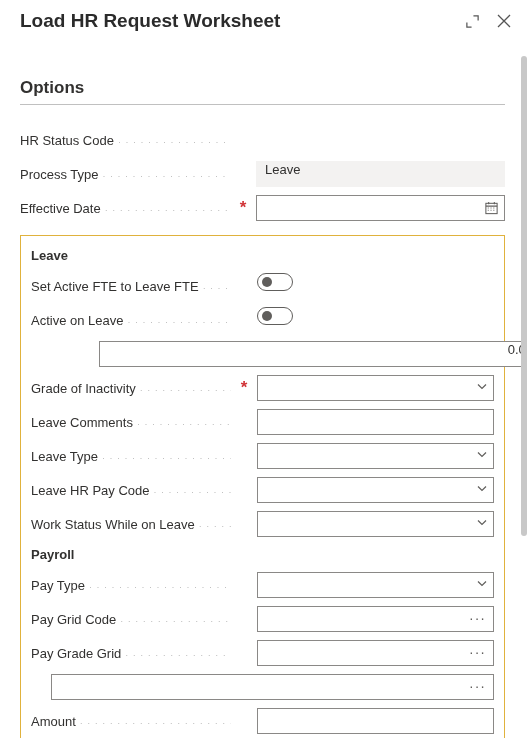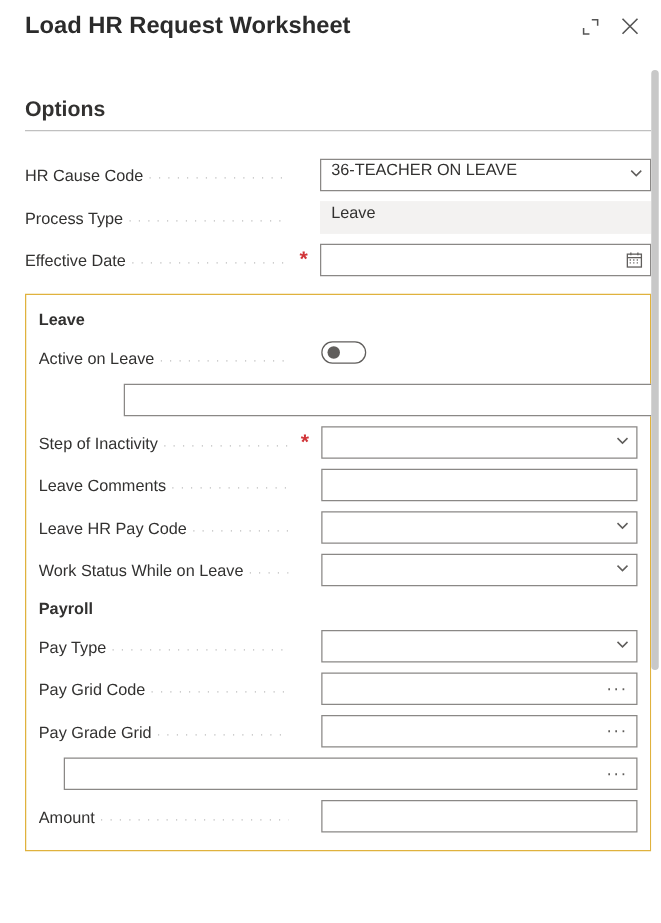--- a/index.html
+++ b/index.html
@@ -41,21 +41,21 @@
   .expand-arrow, .close-x {
     display: inline-flex;
     width: 18px; height: 18px;
     align-items: center; justify-content: center;
   }
   
   .body-scroll {
     position: absolute;
     top: 48px; left: 0; right: 8px; bottom: 0;
     overflow: hidden;
-    padding: 0 0 0 20px;
+    padding: 0 16px 0 20px;
   }
   
   .vscroll {
     position: absolute;
     top: 56px; right: 2px;
     width: 6px;
     height: 670px;
   }
   .vscroll .thumb {
     position: absolute;
@@ -195,30 +195,22 @@
         </svg>
       </span>
     </div>
   </div>
 
   <div class="body-scroll">
 
     <div class="section-header">Options</div>
 
     <div class="row">
-      <div class="label">HR Cause Code</div>
+      <div class="label">HR Status Code</div>
       <div class="req"></div>
-      <div class="control">
-        <div class="input-box">36-TEACHER ON LEAVE</div>
-        <span class="caret">
-          <svg width="12" height="12" viewBox="0 0 12 12" fill="none" stroke="#605e5c" stroke-width="1.2">
-              <path d="M2 4 L6 8 L10 4"></path>
-            </svg>
-        </span>
-      </div>
     </div>
 
     <div class="row">
       <div class="label">Process Type</div>
       <div class="req"></div>
       <div class="control">
         <div class="input-box readonly">Leave</div>
       </div>
     </div>
 
@@ -235,59 +227,80 @@
             <path d="M4 8 H5 M7 8 H8 M10 8 H11 M4 10.5 H5 M7 10.5 H8 M10 10.5 H11"></path>
           </svg>
         </span>
       </div>
     </div>
 
     <div class="highlight">
 
       <div class="sub-header">Leave</div>
 
-
-      <div class="row">
-        <div class="label">Active on Leave</div>
+      <div class="row">
+        <div class="label">Set Active FTE to Leave FTE</div>
         <div class="req"></div>
         <div class="control">
           <div class="toggle">
             <div class="knob"></div>
           </div>
         </div>
       </div>
 
       <div class="row">
+        <div class="label">Active on Leave</div>
+        <div class="req"></div>
+        <div class="control">
+          <div class="toggle">
+            <div class="knob"></div>
+          </div>
+        </div>
+      </div>
+
+      <div class="row">
         <div class="req"></div>
         <div class="control">
           <div class="input-box right-num">0.00</div>
         </div>
       </div>
 
       <div class="row">
-        <div class="label">Step of Inactivity</div>
+        <div class="label">Grade of Inactivity</div>
         <div class="req">*</div>
         <div class="control">
           <div class="input-box"></div>
           <span class="caret">
             <svg width="12" height="12" viewBox="0 0 12 12" fill="none" stroke="#605e5c" stroke-width="1.2">
                 <path d="M2 4 L6 8 L10 4"></path>
               </svg>
           </span>
         </div>
       </div>
 
       <div class="row">
         <div class="label">Leave Comments</div>
         <div class="req"></div>
         <div class="control">
           <div class="input-box"></div>
         </div>
       </div>
 
+      <div class="row">
+        <div class="label">Leave Type</div>
+        <div class="req"></div>
+        <div class="control">
+          <div class="input-box"></div>
+          <span class="caret">
+            <svg width="12" height="12" viewBox="0 0 12 12" fill="none" stroke="#605e5c" stroke-width="1.2">
+                <path d="M2 4 L6 8 L10 4"></path>
+              </svg>
+          </span>
+        </div>
+      </div>
 
       <div class="row">
         <div class="label">Leave HR Pay Code</div>
         <div class="req"></div>
         <div class="control">
           <div class="input-box"></div>
           <span class="caret">
             <svg width="12" height="12" viewBox="0 0 12 12" fill="none" stroke="#605e5c" stroke-width="1.2">
                 <path d="M2 4 L6 8 L10 4"></path>
               </svg>

